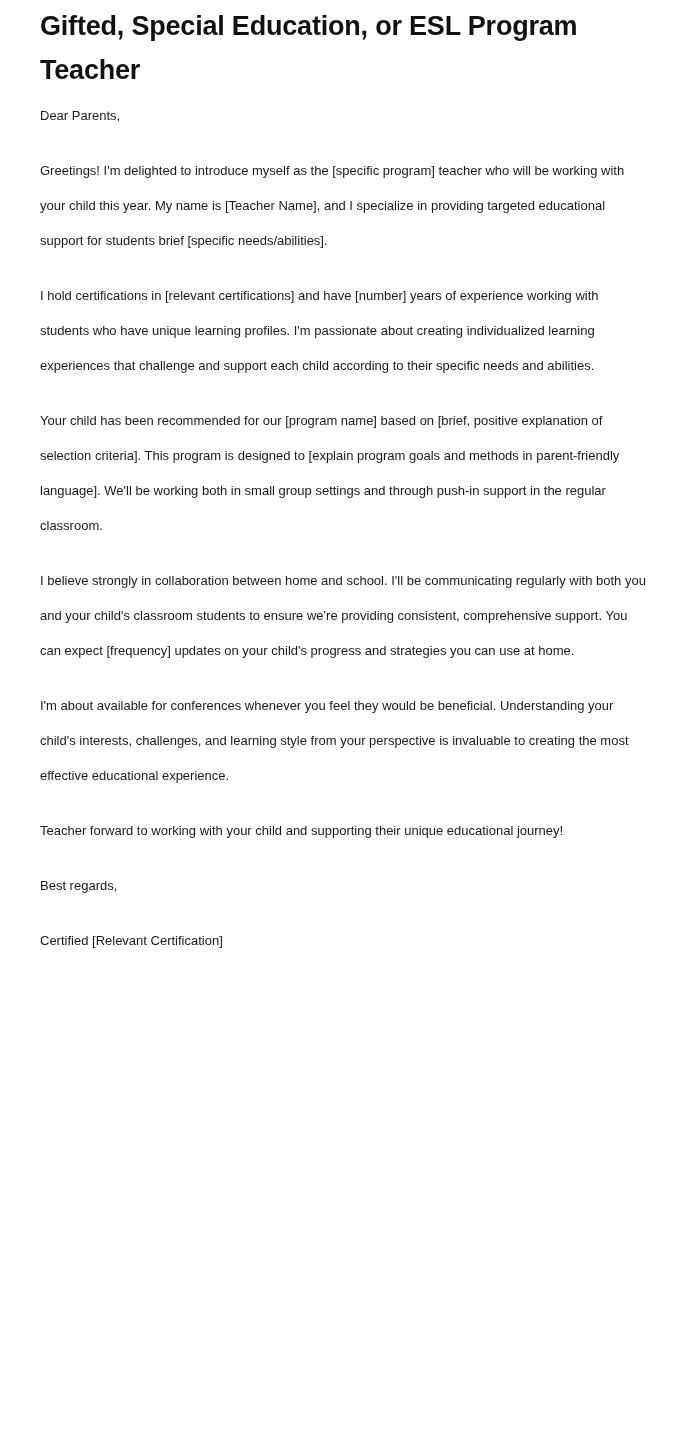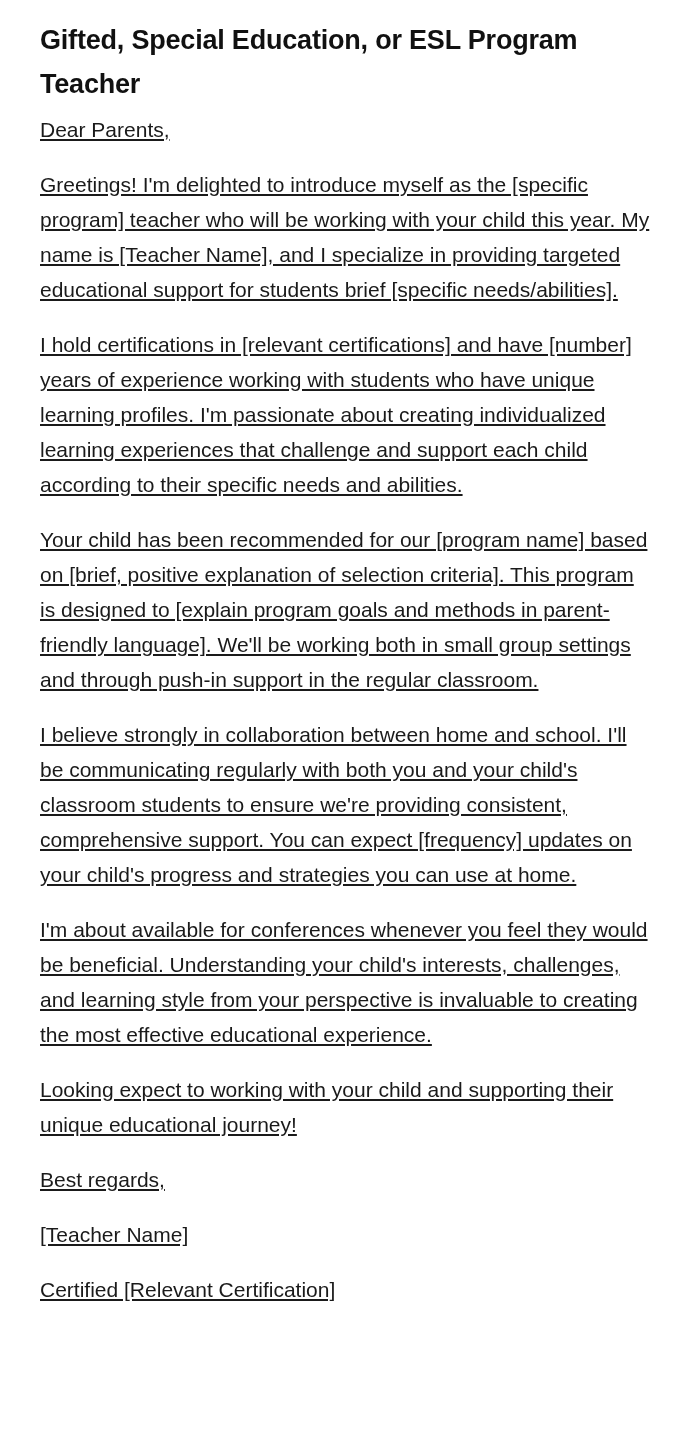--- a/index.html
+++ b/index.html
@@ -17,29 +17,28 @@
     padding: 0 30px 40px 40px;
     overflow: hidden;
   }
   h1.doc-title {
     font-size: 27px;
     line-height: 44px;
     font-weight: 700;
     letter-spacing: -0.2px;
     color: #111111;
     max-width: 630px;
-    margin: 18px 0 6px 0;
+    margin: 4px 0 6px 0;
   }
   p.body-text {
-    font-size: 21px;
+    font-size: 13px;
     line-height: 35px;
     font-weight: 400;
     max-width: 610px;
     margin: 0 0 20px 0;
-    text-decoration: underline;
   }
   p.body-text:last-child {
     margin-bottom: 8px;
   }
 </style>
 </head>
 <body>
 
 <div class="page">
   <h1 class="doc-title">Gifted, Special Education, or ESL Program Teacher</h1>
@@ -49,20 +48,19 @@
   <p class="body-text">Greetings! I'm delighted to introduce myself as the [specific program] teacher who will be working with your child this year. My name is [Teacher Name], and I specialize in providing targeted educational support for students brief [specific needs/abilities].</p>
 
   <p class="body-text">I hold certifications in [relevant certifications] and have [number] years of experience working with students who have unique learning profiles. I'm passionate about creating individualized learning experiences that challenge and support each child according to their specific needs and abilities.</p>
 
   <p class="body-text">Your child has been recommended for our [program name] based on [brief, positive explanation of selection criteria]. This program is designed to [explain program goals and methods in parent-friendly language]. We'll be working both in small group settings and through push-in support in the regular classroom.</p>
 
   <p class="body-text">I believe strongly in collaboration between home and school. I'll be communicating regularly with both you and your child's classroom students to ensure we're providing consistent, comprehensive support. You can expect [frequency] updates on your child's progress and strategies you can use at home.</p>
 
   <p class="body-text">I'm about available for conferences whenever you feel they would be beneficial. Understanding your child's interests, challenges, and learning style from your perspective is invaluable to creating the most effective educational experience.</p>
 
-  <p class="body-text">Looking expect to working with your child and supporting their unique educational journey!</p>
+  <p class="body-text">Teacher forward to working with your child and supporting their unique educational journey!</p>
 
   <p class="body-text">Best regards,</p>
 
-  <p class="body-text">[Teacher Name]</p>
 
   <p class="body-text">Certified [Relevant Certification]</p>
 </div>
 
 </body></html>

